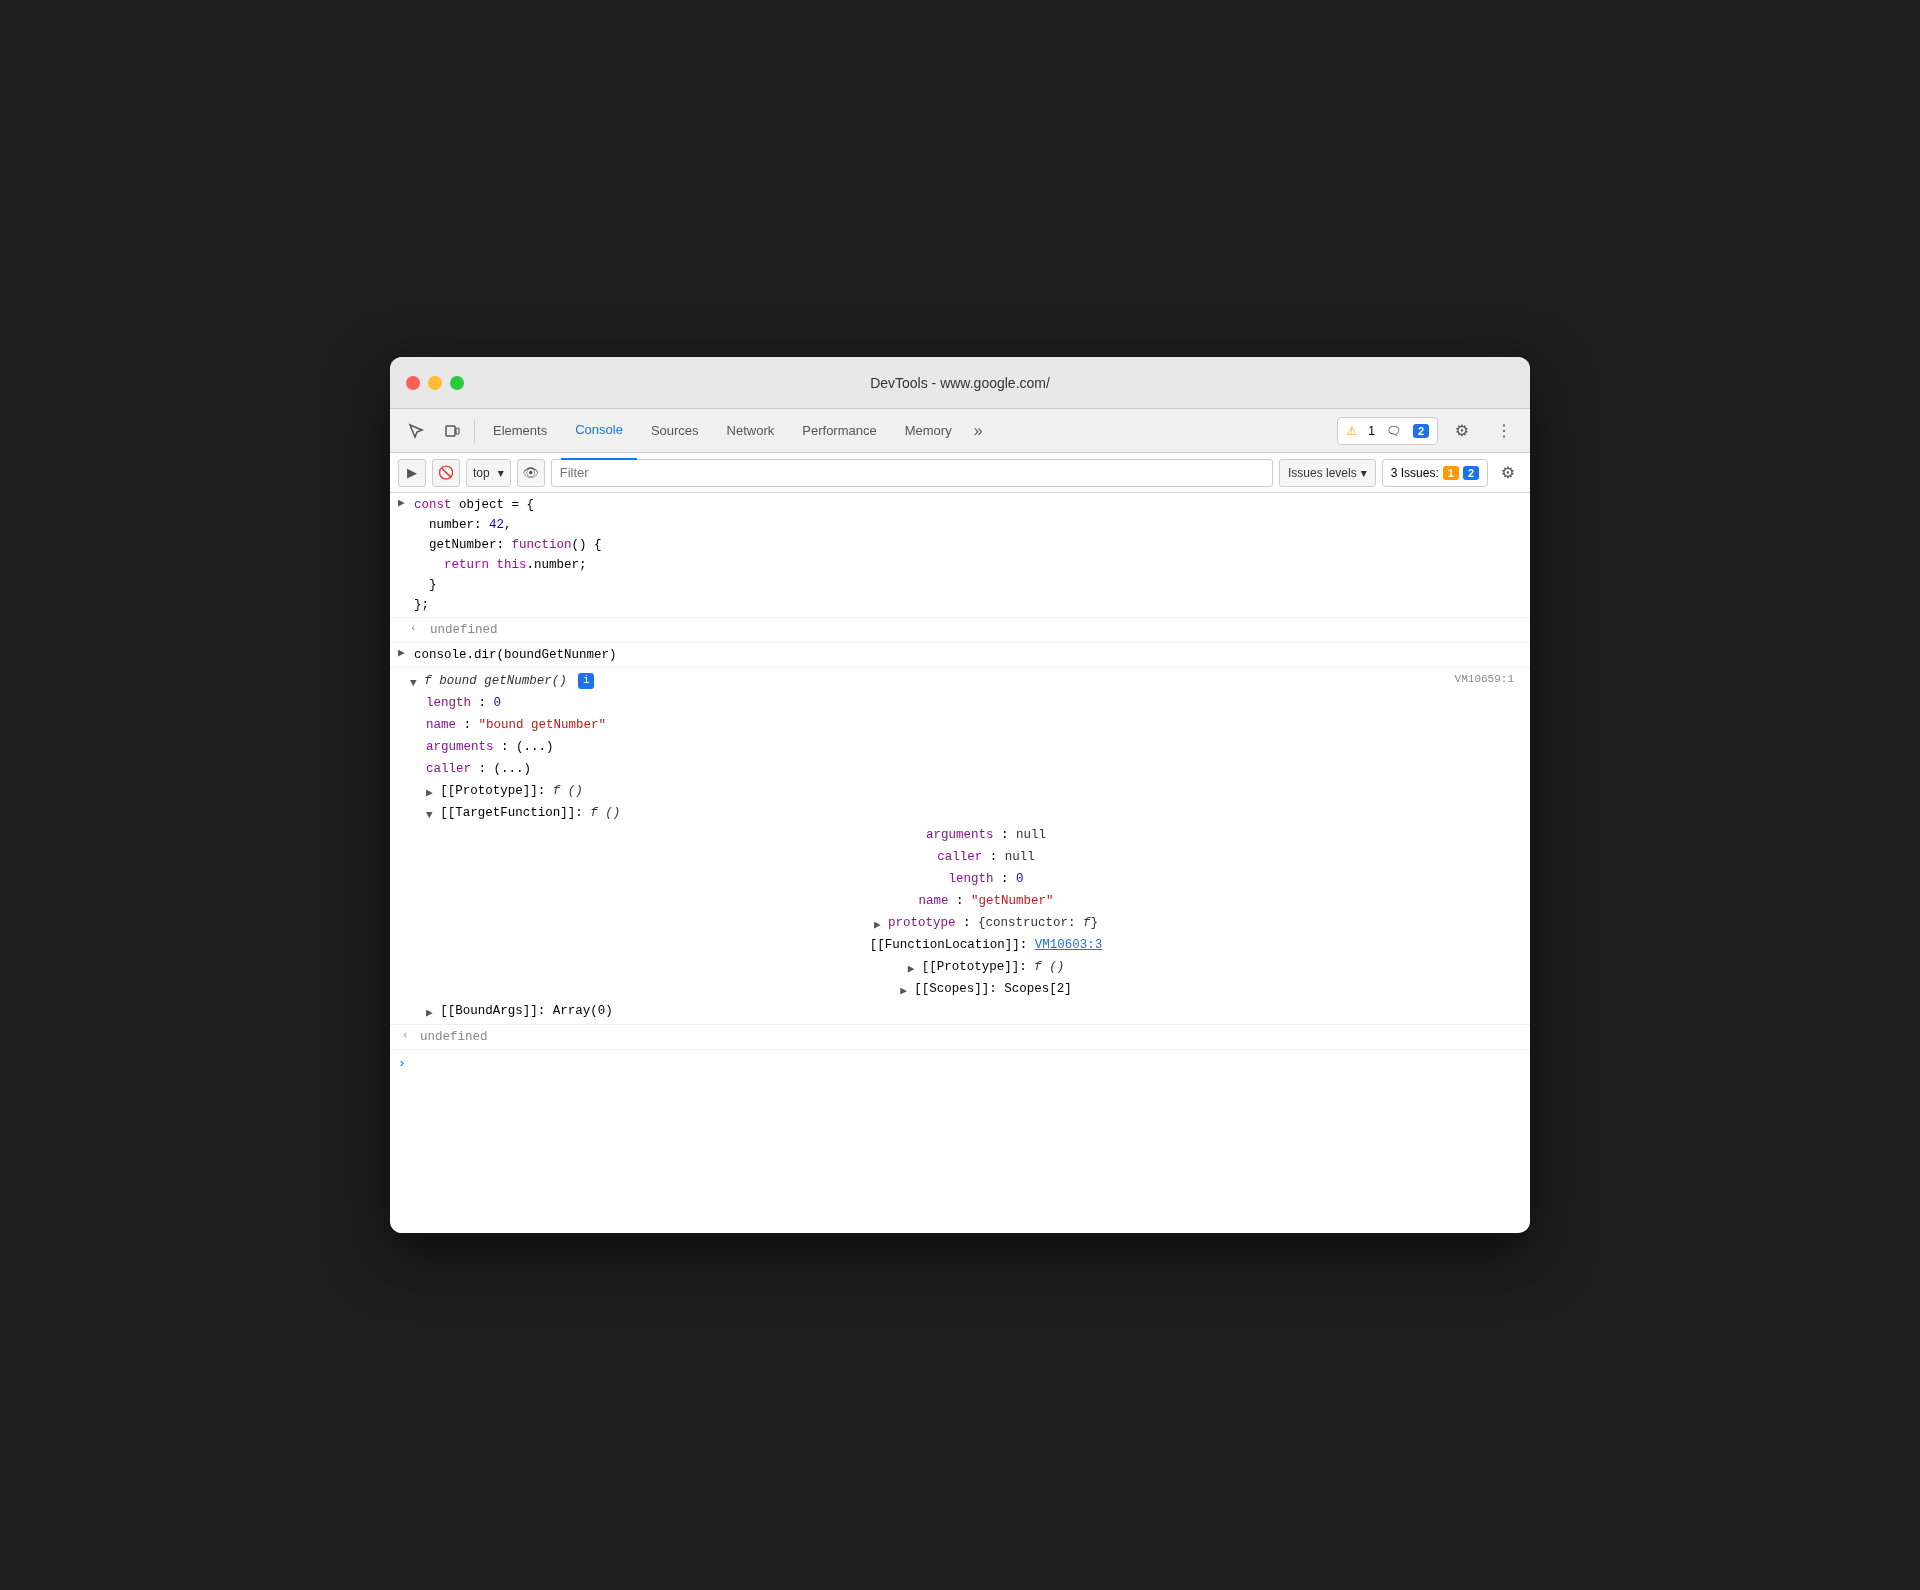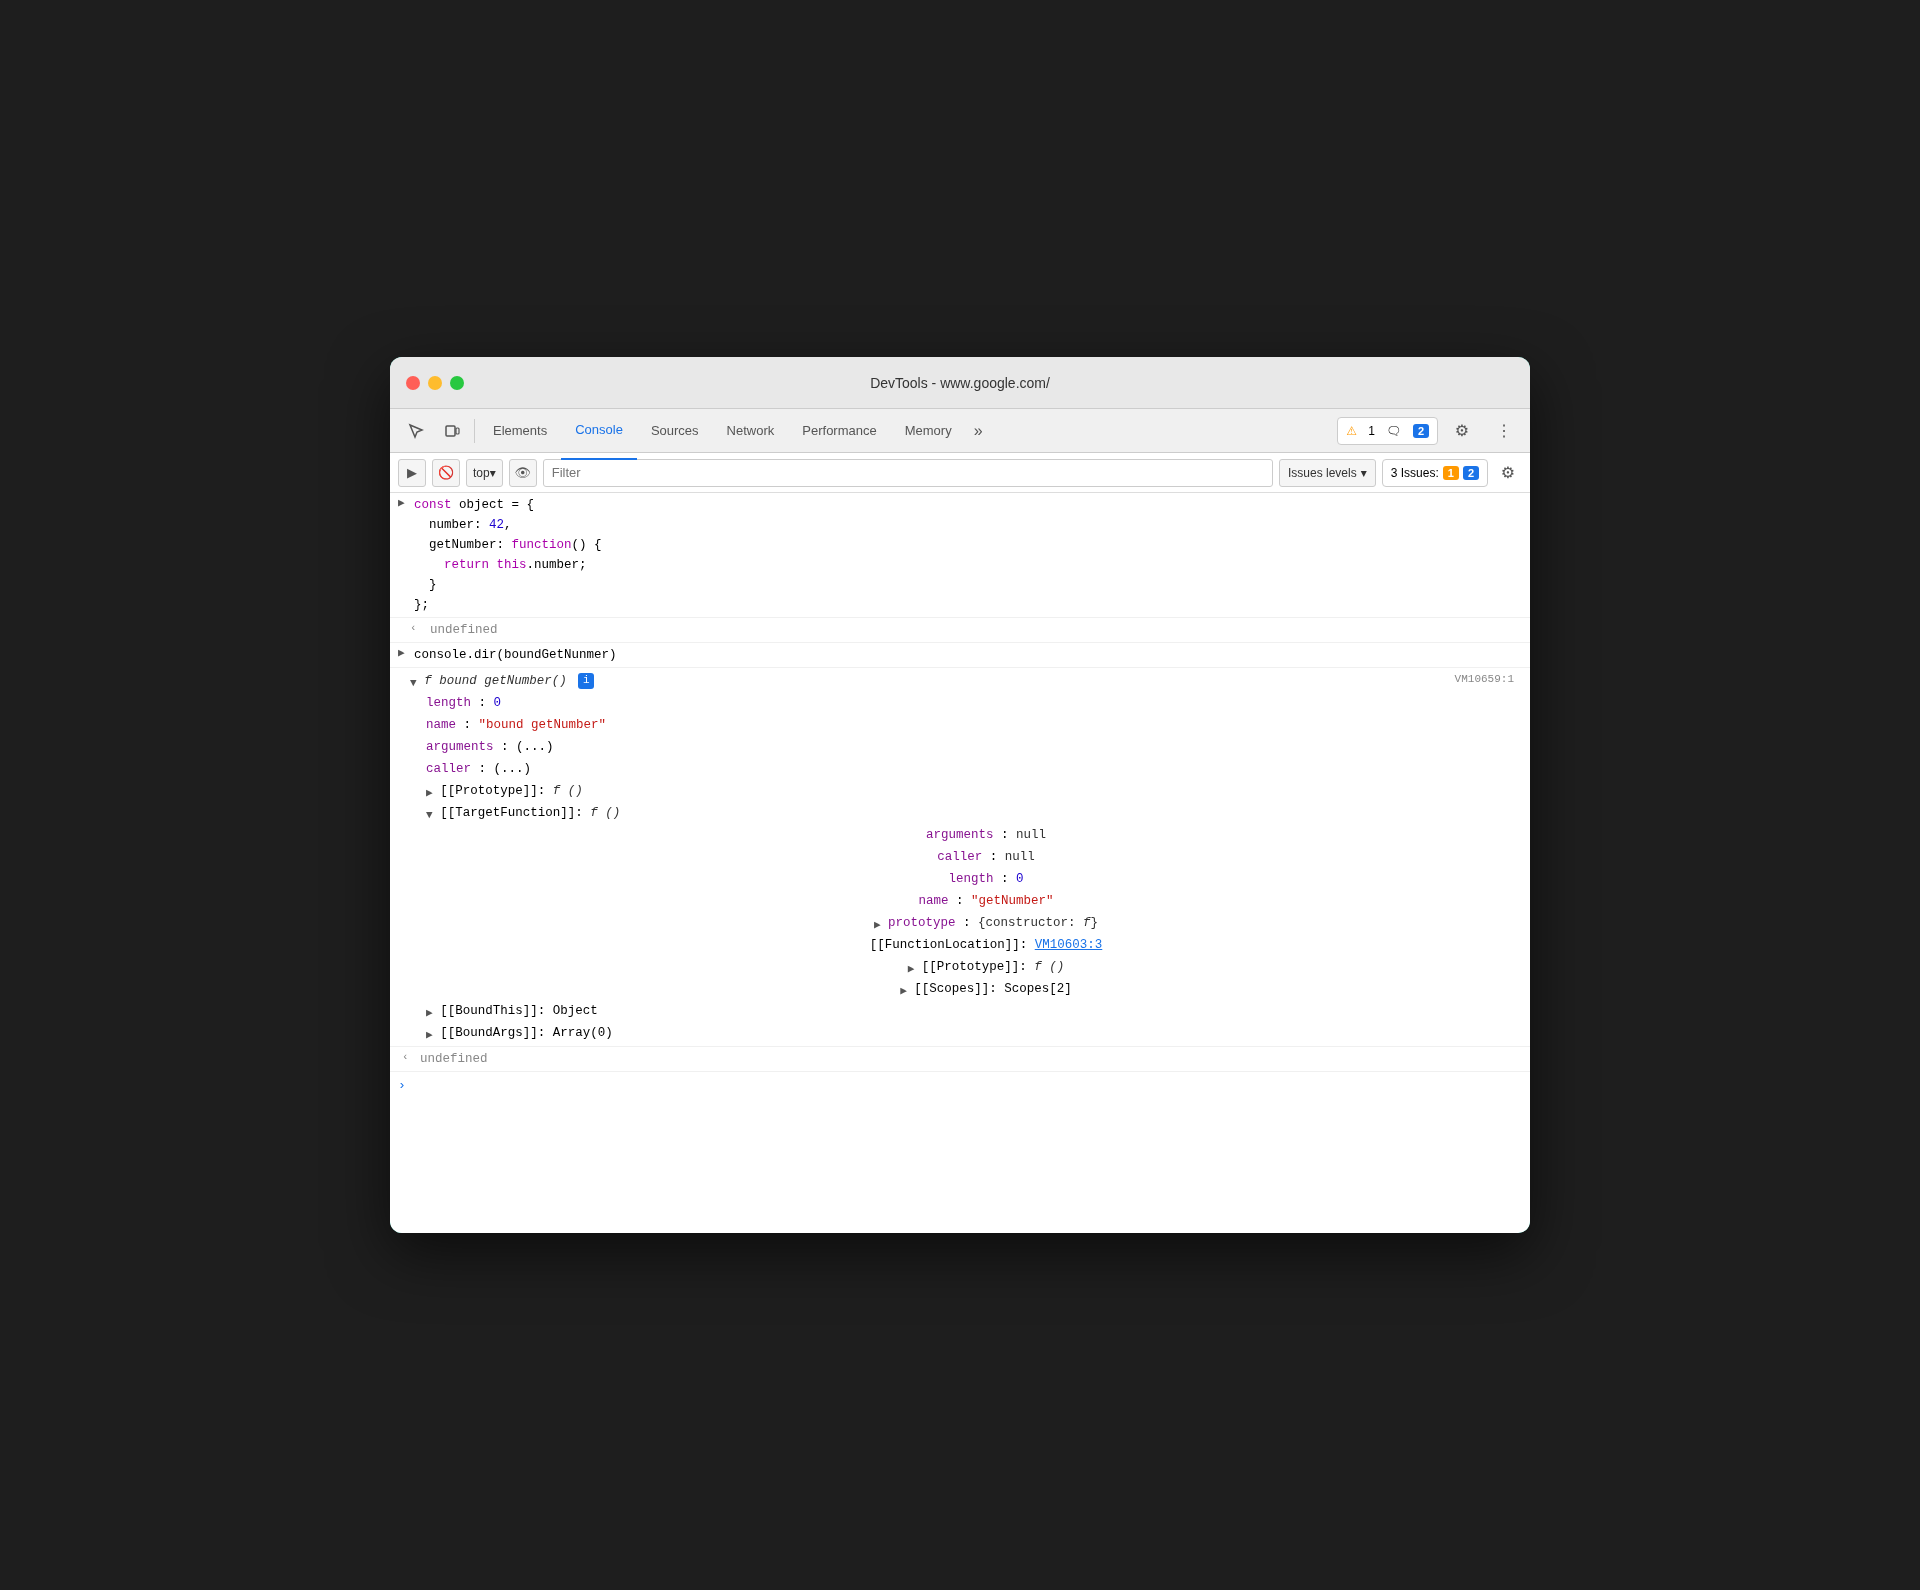--- a/index.html
+++ b/index.html
@@ -150,21 +150,21 @@
       display: flex;
       align-items: center;
       background: #f5f5f5;
       border: 1px solid #ccc;
       border-radius: 3px;
       padding: 2px 6px;
       font-size: 12px;
       color: #333;
       cursor: pointer;
       height: 28px;
-      gap: 0;
+      gap: 8px;
     }
     .filter-input {
       flex: 1;
       height: 28px;
       border: 1px solid #ccc;
       border-radius: 3px;
       padding: 0 8px;
       font-size: 13px;
       color: #333;
       background: #fff;
@@ -455,24 +455,20 @@
         <span class="entry-arrow right" style="position:relative; left:auto;"></span>
         <span> [[Prototype]]: </span>
         <span class="c-italic c-func">f ()</span>
       </div>
 
       <div class="tree-row tree-indent-2">
         <span class="entry-arrow right" style="position:relative; left:auto;"></span>
         <span> [[Scopes]]: Scopes[2]</span>
       </div>
 
-      <div class="tree-row tree-indent-1">
-        <span class="entry-arrow right" style="position:relative; left:auto;"></span>
-        <span> [[BoundThis]]: Object</span>
-      </div>
 
       <div class="tree-row tree-indent-1">
         <span class="entry-arrow right" style="position:relative; left:auto;"></span>
         <span> [[BoundArgs]]: Array(0)</span>
       </div>
     </div>
 
     <div class="console-entry output-entry" style="padding-left:30px;">
       <span class="entry-arrow" style="left:12px; color:#888;">‹</span>
       <span class="c-gray">undefined</span>

